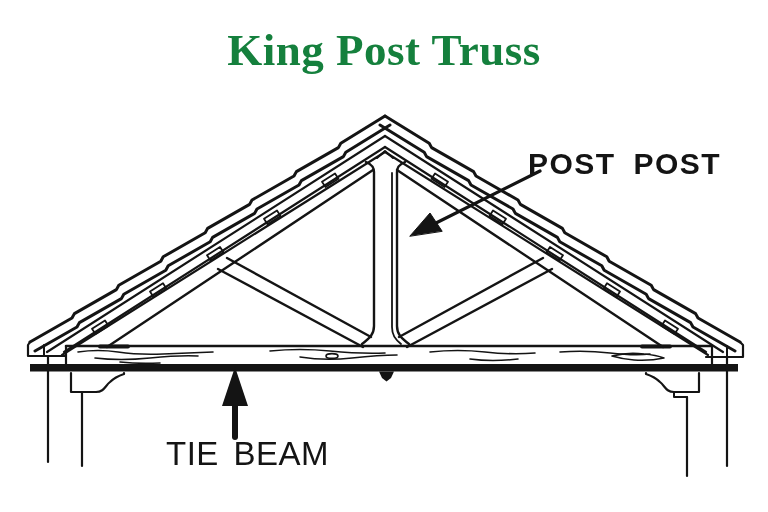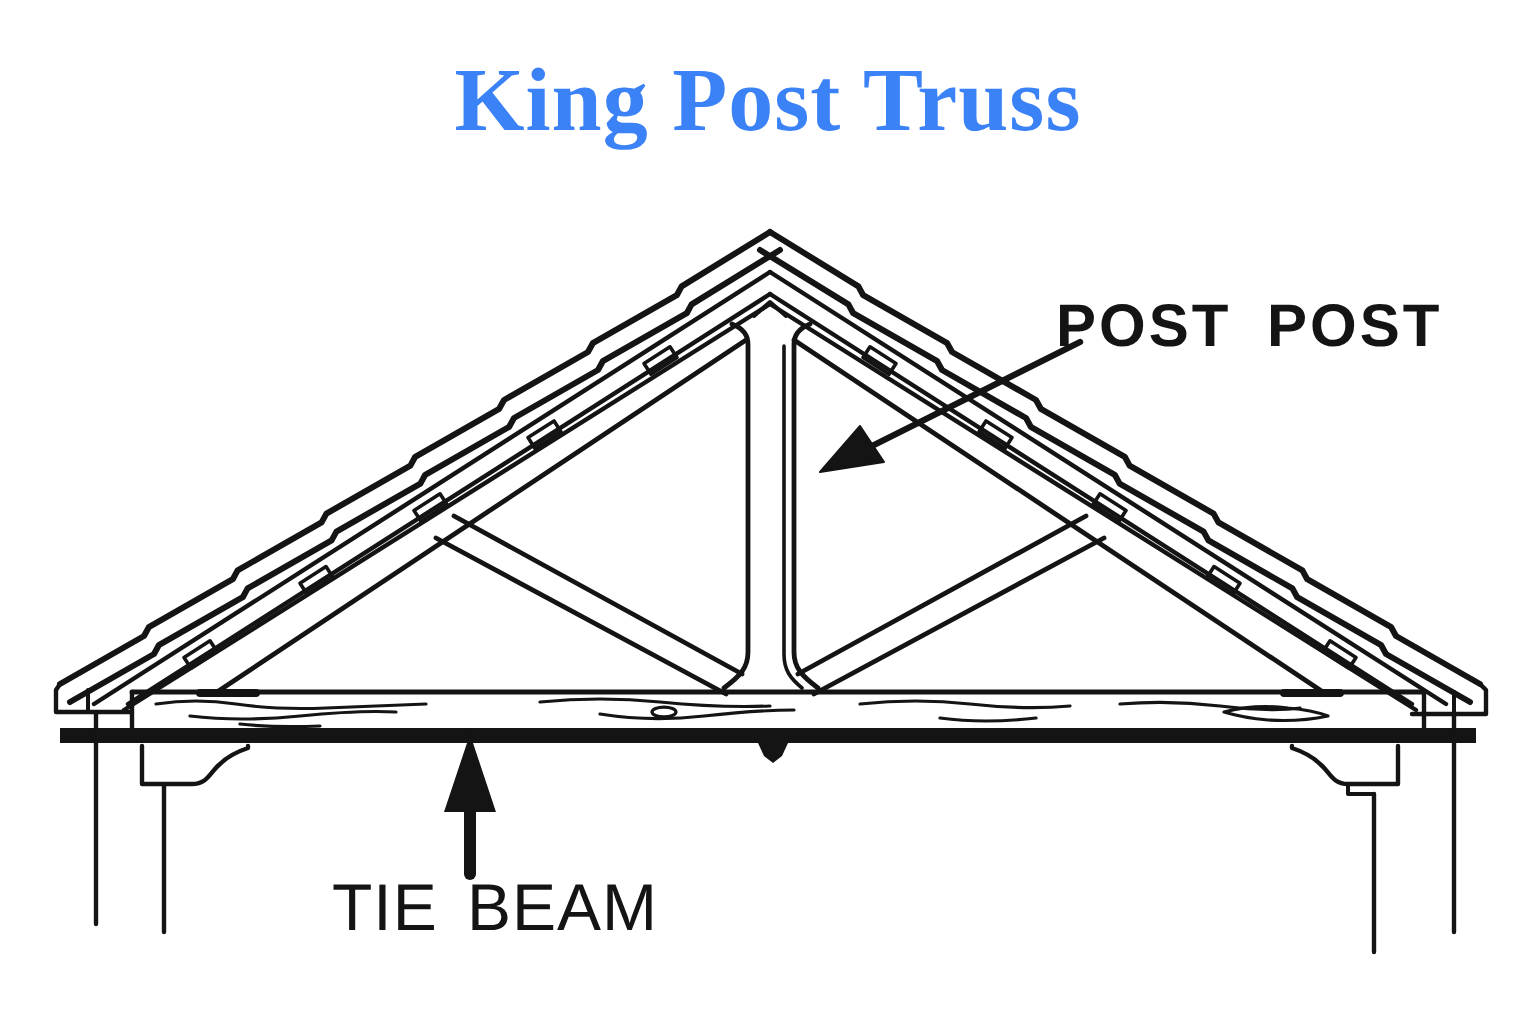--- a/index.html
+++ b/index.html
@@ -2,21 +2,21 @@
 <html><head>
 <meta charset="utf-8">
 <style>
   html,body{margin:0;padding:0;background:#fff;}
   body{width:768px;height:512px;position:relative;overflow:hidden;
        font-family:"Liberation Sans",sans-serif;color:#141414;}
   .canvas{position:absolute;inset:0;}
   svg{position:absolute;left:0;top:0;}
   .title{position:absolute;top:28px;left:0;width:768px;text-align:center;
          font-family:"Liberation Serif",serif;font-weight:bold;
-         font-size:45px;line-height:1;letter-spacing:0.5px;color:#3b82f6;}
+         font-size:45px;line-height:1;letter-spacing:0.5px;color:#15803d;}
   .kp-label{position:absolute;left:528px;top:149px;
             font-weight:bold;font-size:30px;line-height:1;
             letter-spacing:1.5px;word-spacing:8px;white-space:nowrap;}
   .tb-label{position:absolute;left:166px;top:437px;
             font-weight:normal;font-size:33px;line-height:1;
             letter-spacing:0.5px;word-spacing:5px;white-space:nowrap;}
 </style>
 </head>
 <body>
 

